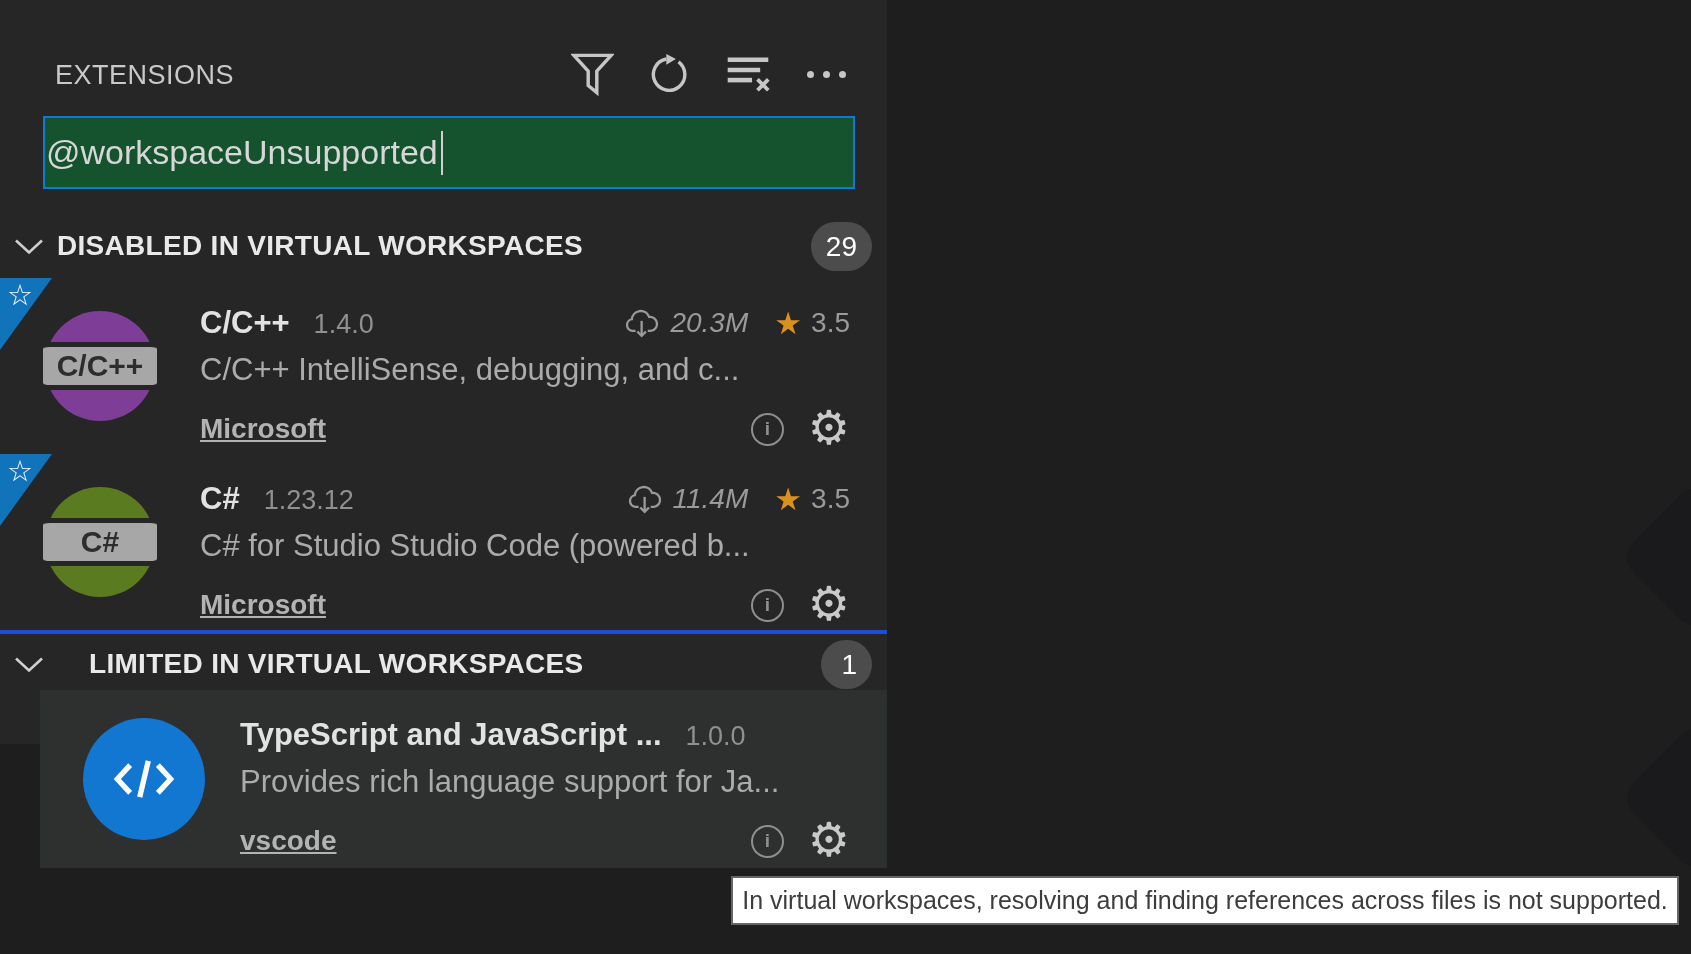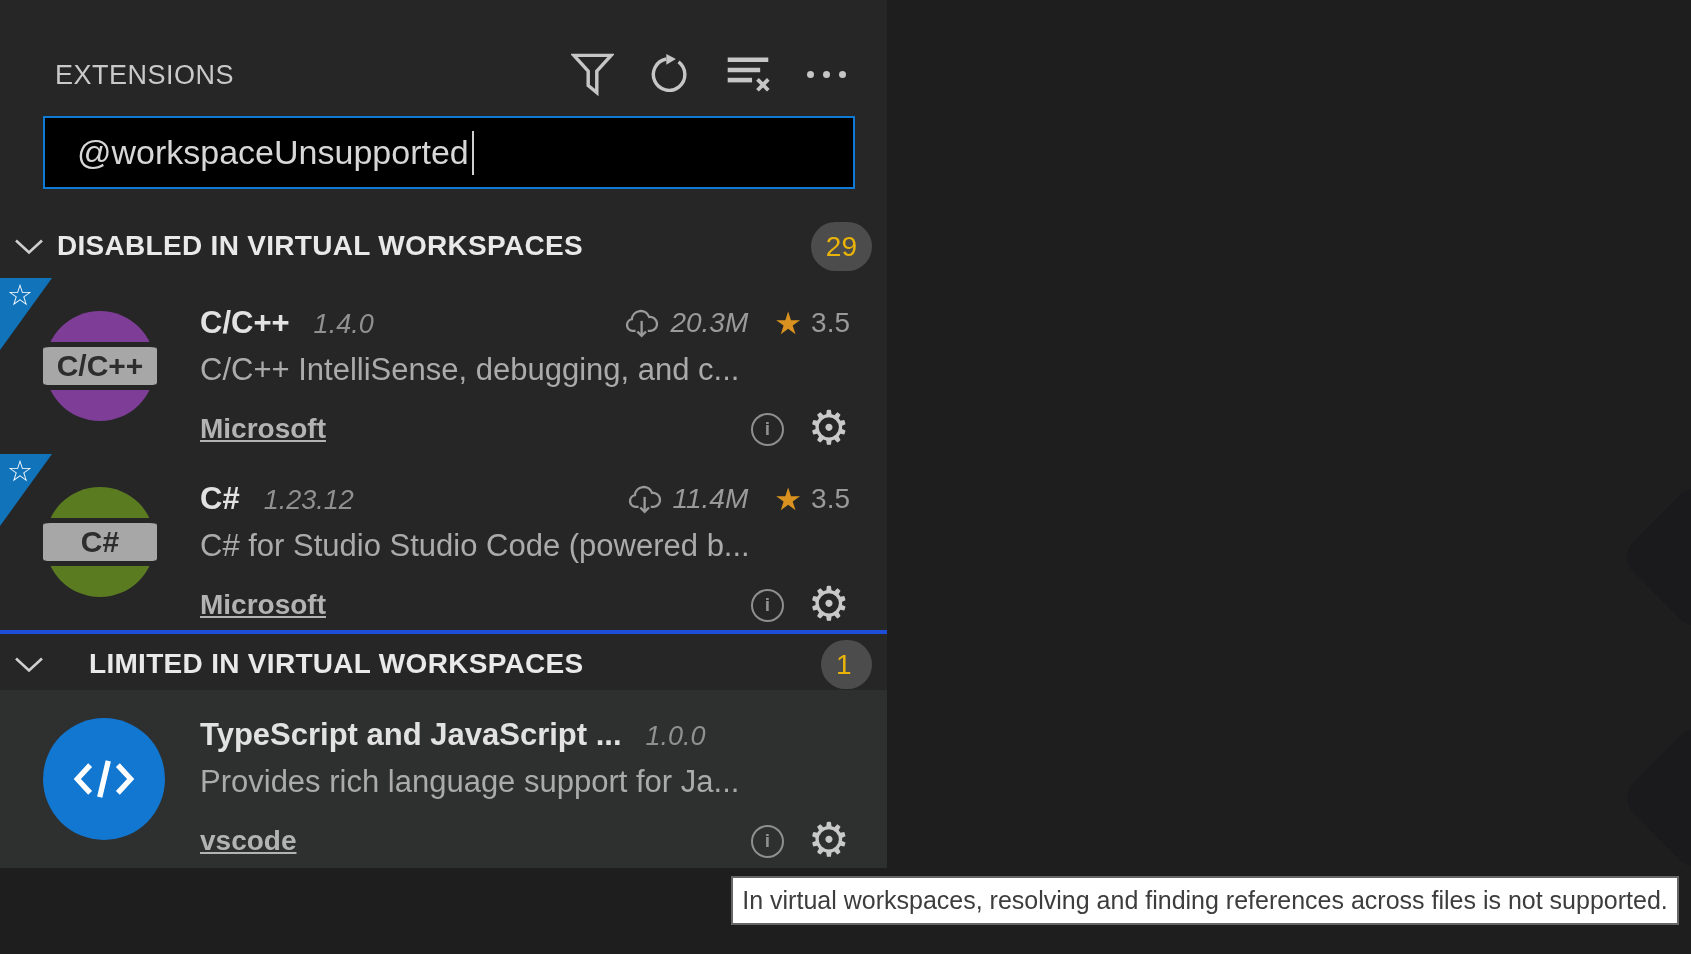--- a/index.html
+++ b/index.html
@@ -22,60 +22,60 @@
                letter-spacing:.5px;}
   .panel-actions{position:absolute;right:37px;top:46px;display:flex;gap:30px;align-items:center;height:56px;}
   .act-btn{background:none;border:none;padding:0;margin:0;display:flex;align-items:center;
            justify-content:center;width:48px;height:56px;cursor:pointer;color:#c6c6c6;}
   .act-btn svg{display:block;}
   .dots{display:flex;gap:9px;align-items:center;}
   .dots i{width:7px;height:7px;border-radius:50%;background:#c6c6c6;display:block;}
 
   
   .searchbox{position:absolute;left:43px;top:116px;width:812px;height:73px;
-             box-sizing:border-box;background:#000000;border:2px solid #0e7ad3;
-             display:flex;align-items:center;padding-left:32px;cursor:text;}
+             box-sizing:border-box;background:#14532d;border:2px solid #0e7ad3;
+             display:flex;align-items:center;padding-left:1px;cursor:text;}
   .search-text{font-size:34px;color:#d7d7d7;white-space:pre;}
   .caret{width:2px;height:44px;background:#d0d0d0;margin-left:3px;}
 
   
   .section-header{position:absolute;left:0;right:0;display:flex;align-items:center;cursor:pointer;}
   .sh1{top:214px;height:64px;}
   .sh2{top:630px;height:60px;border-top:4px solid #1d4ed8;gap:32px;}
   .chevron{margin-left:14px;width:30px;display:flex;align-items:center;color:#cfcfcf;}
   .section-label{margin-left:13px;font-size:28px;font-weight:700;color:#e9e9e9;letter-spacing:.3px;}
-  .badge{margin-left:auto;margin-right:15px;background:#4c4c4c;color:#eab308;
+  .badge{margin-left:auto;margin-right:15px;background:#4c4c4c;color:#ffffff;
          font-size:28px;height:49px;line-height:49px;min-width:21px;padding:0 15px;
-         border-radius:26px;text-align:left;}
+         border-radius:26px;text-align:right;}
 
   
   .ext-row{position:absolute;left:0;right:0;cursor:pointer;}
   .row1{top:278px;height:176px;}
   .row2{top:454px;height:176px;}
-  .row3{top:690px;height:178px;background:#2e2f2f;}
+  .row3{top:690px;height:178px;background:#2e2f2f;margin-left:40px;}
 
   .ribbon{position:absolute;left:0;top:0;width:52px;height:72px;background:#1173ba;
           clip-path:polygon(0 0,100% 0,0 100%);}
   .ribbon-star{position:absolute;left:7px;top:0px;font-size:29px;color:#ffffff;
                font-family:"DejaVu Sans",sans-serif;}
 
   .logo{position:absolute;left:45px;top:33px;width:110px;height:110px;border-radius:50%;}
   .logo-cpp{background:#7e3e97;}
   .logo-cs{background:#5a7b20;}
   .logo-band{position:absolute;left:-2px;right:-2px;top:31px;height:38px;background:#a7a7a7;
              border-top:5px solid #262627;border-bottom:5px solid #262627;border-radius:7px;
              display:flex;align-items:center;justify-content:center;
              font-size:30px;font-weight:800;color:#2d2d2d;}
   .logo-ts{left:43px;top:28px;width:122px;height:122px;background:#1277d1;
            display:flex;align-items:center;justify-content:center;}
 
   .ext-body{position:absolute;left:200px;right:37px;top:0;bottom:0;}
   .line1{position:absolute;top:22px;left:0;right:0;height:46px;display:flex;align-items:center;}
   .ext-name{font-size:31px;font-weight:700;color:#e2e2e2;white-space:nowrap;}
-  .ext-version{font-size:27px;color:#909090;margin-left:24px;margin-top:3px;font-style:italic;}
+  .ext-version{font-size:27px;color:#909090;margin-left:24px;margin-top:3px;}
   .spacer{flex:1;}
   .dl-icon{color:#9a9a9a;margin-right:9px;display:flex;align-items:center;}
   .ext-downloads{font-size:28px;color:#9a9a9a;font-style:italic;}
   .rating-star{font-size:31px;color:#d9921f;margin-left:26px;margin-right:9px;
                font-family:"DejaVu Sans",sans-serif;line-height:1;}
   .ext-rating{font-size:28px;color:#9a9a9a;}
   .ext-desc{position:absolute;top:74px;left:0;right:0;font-size:31px;color:#ababab;
             white-space:nowrap;overflow:hidden;}
   .line3{position:absolute;top:126px;left:0;right:0;height:50px;display:flex;align-items:center;}
   .ext-publisher{font-size:28px;font-weight:600;color:#b3b3b3;text-decoration:underline;}

